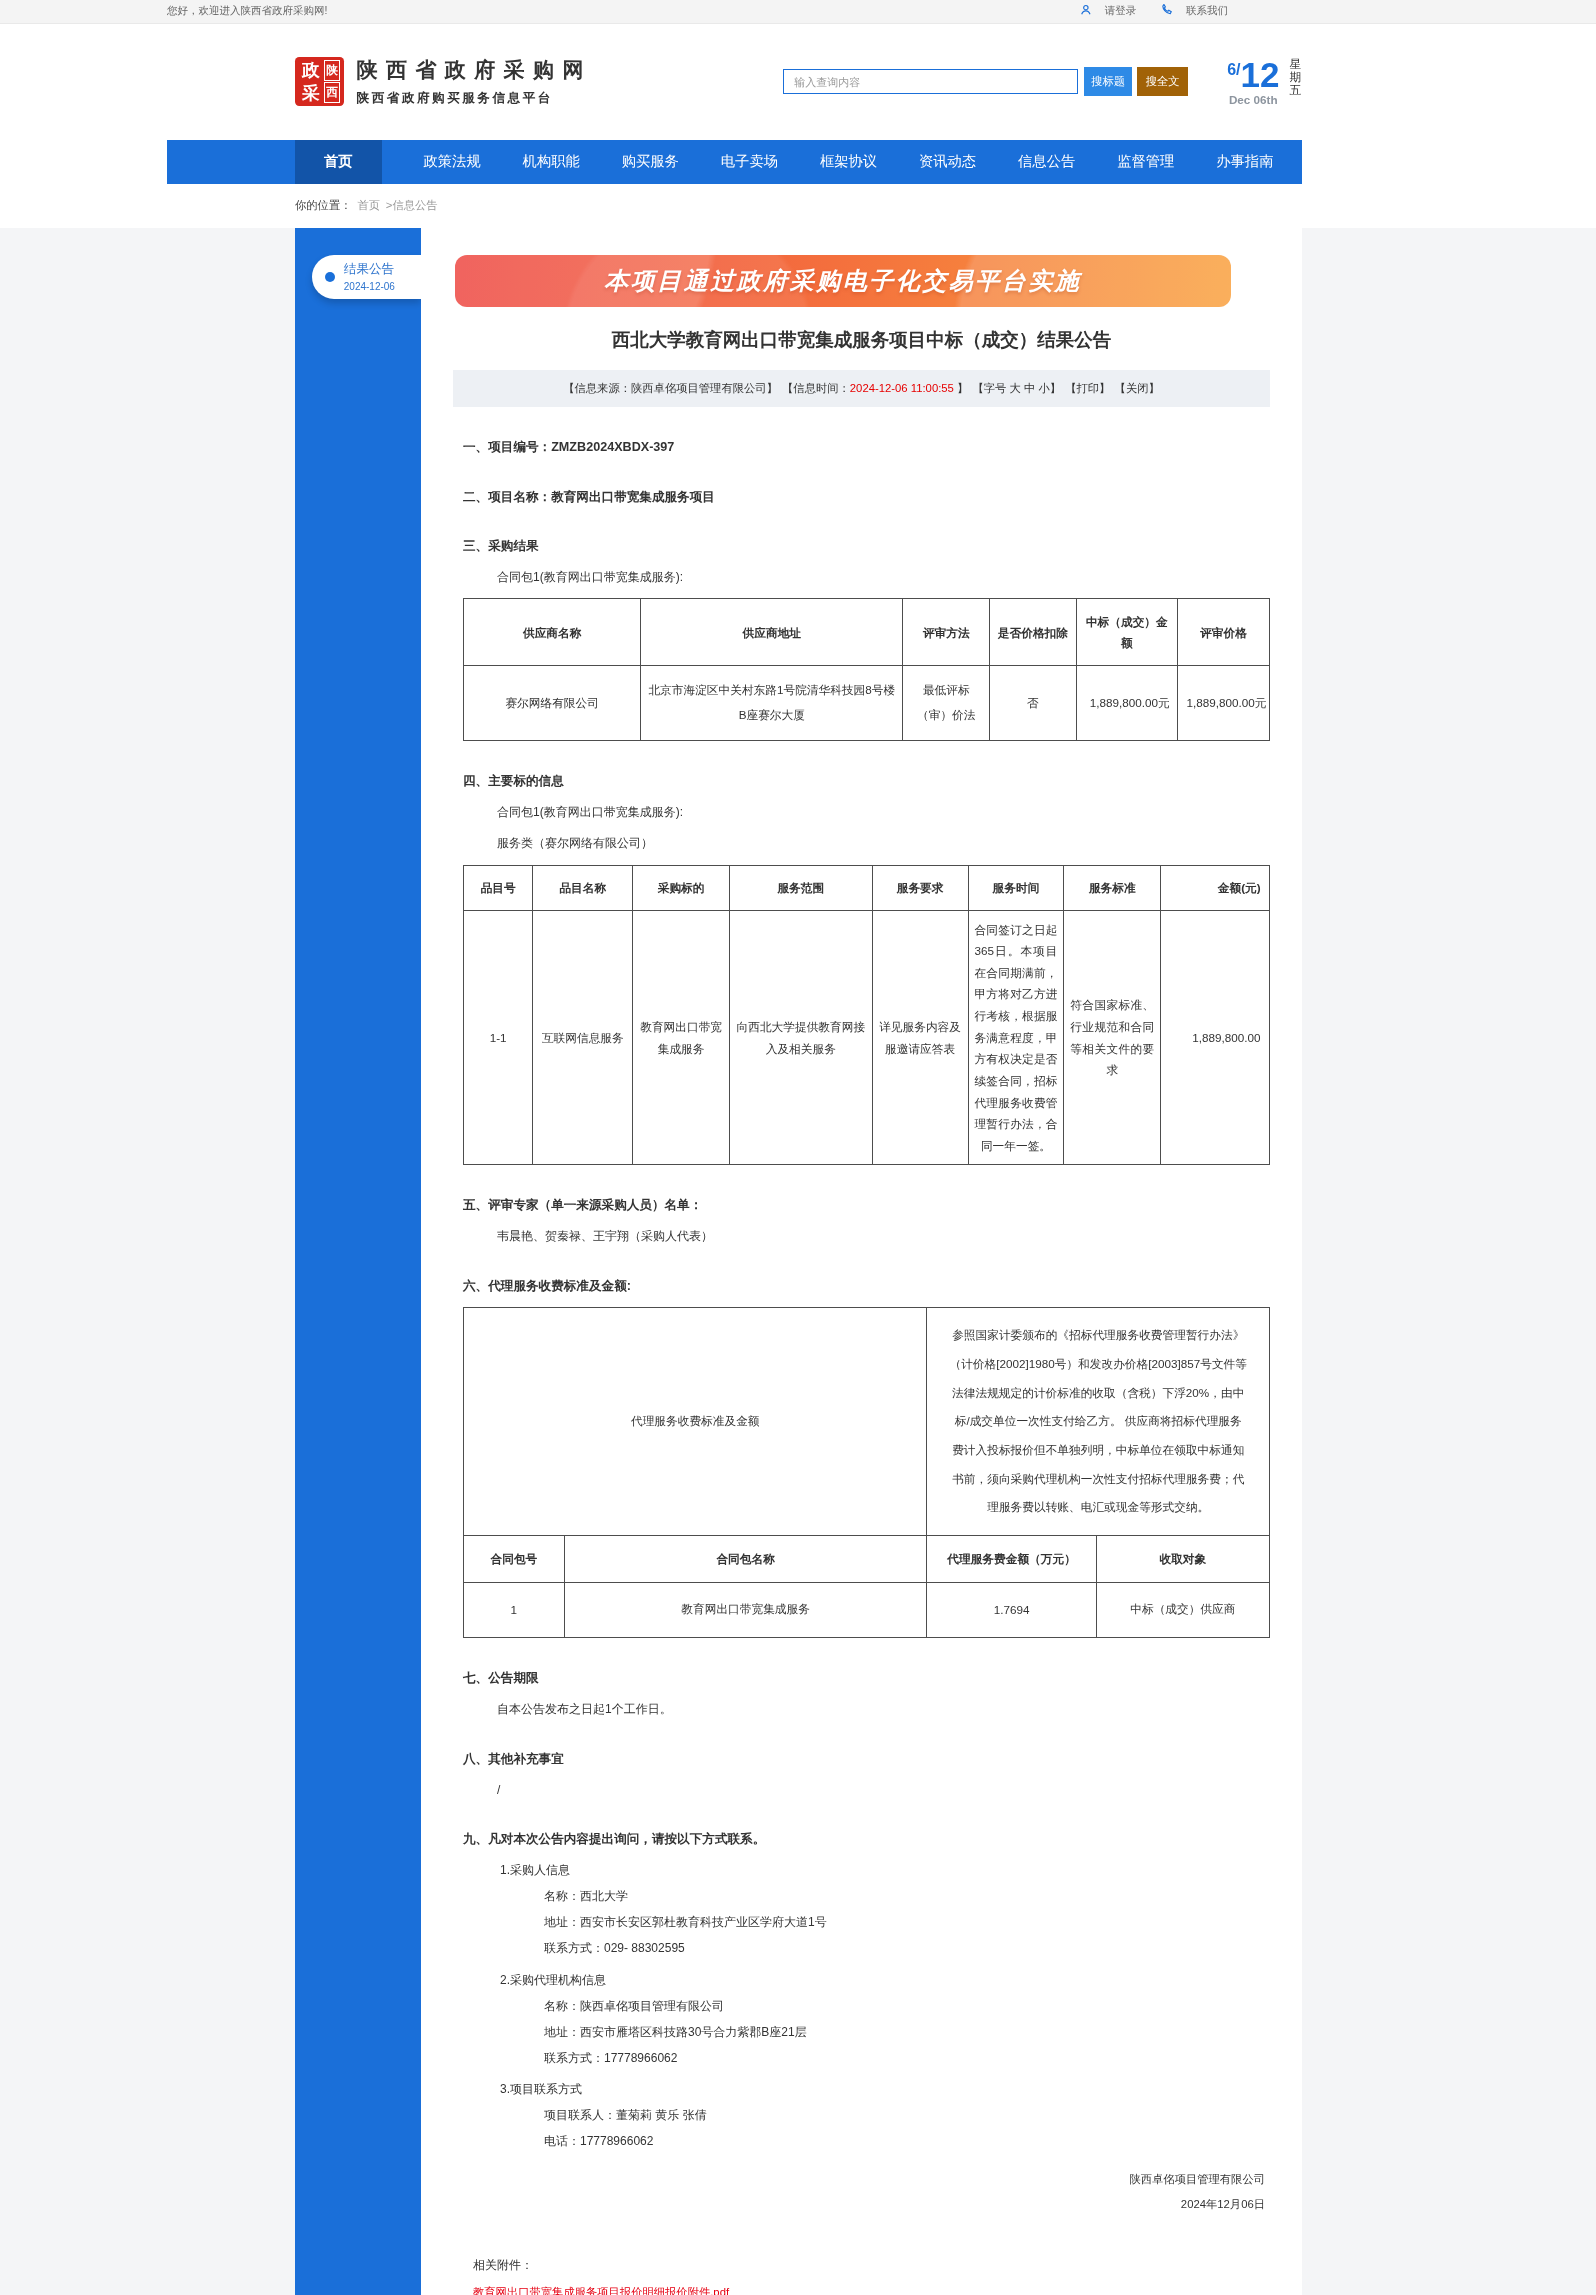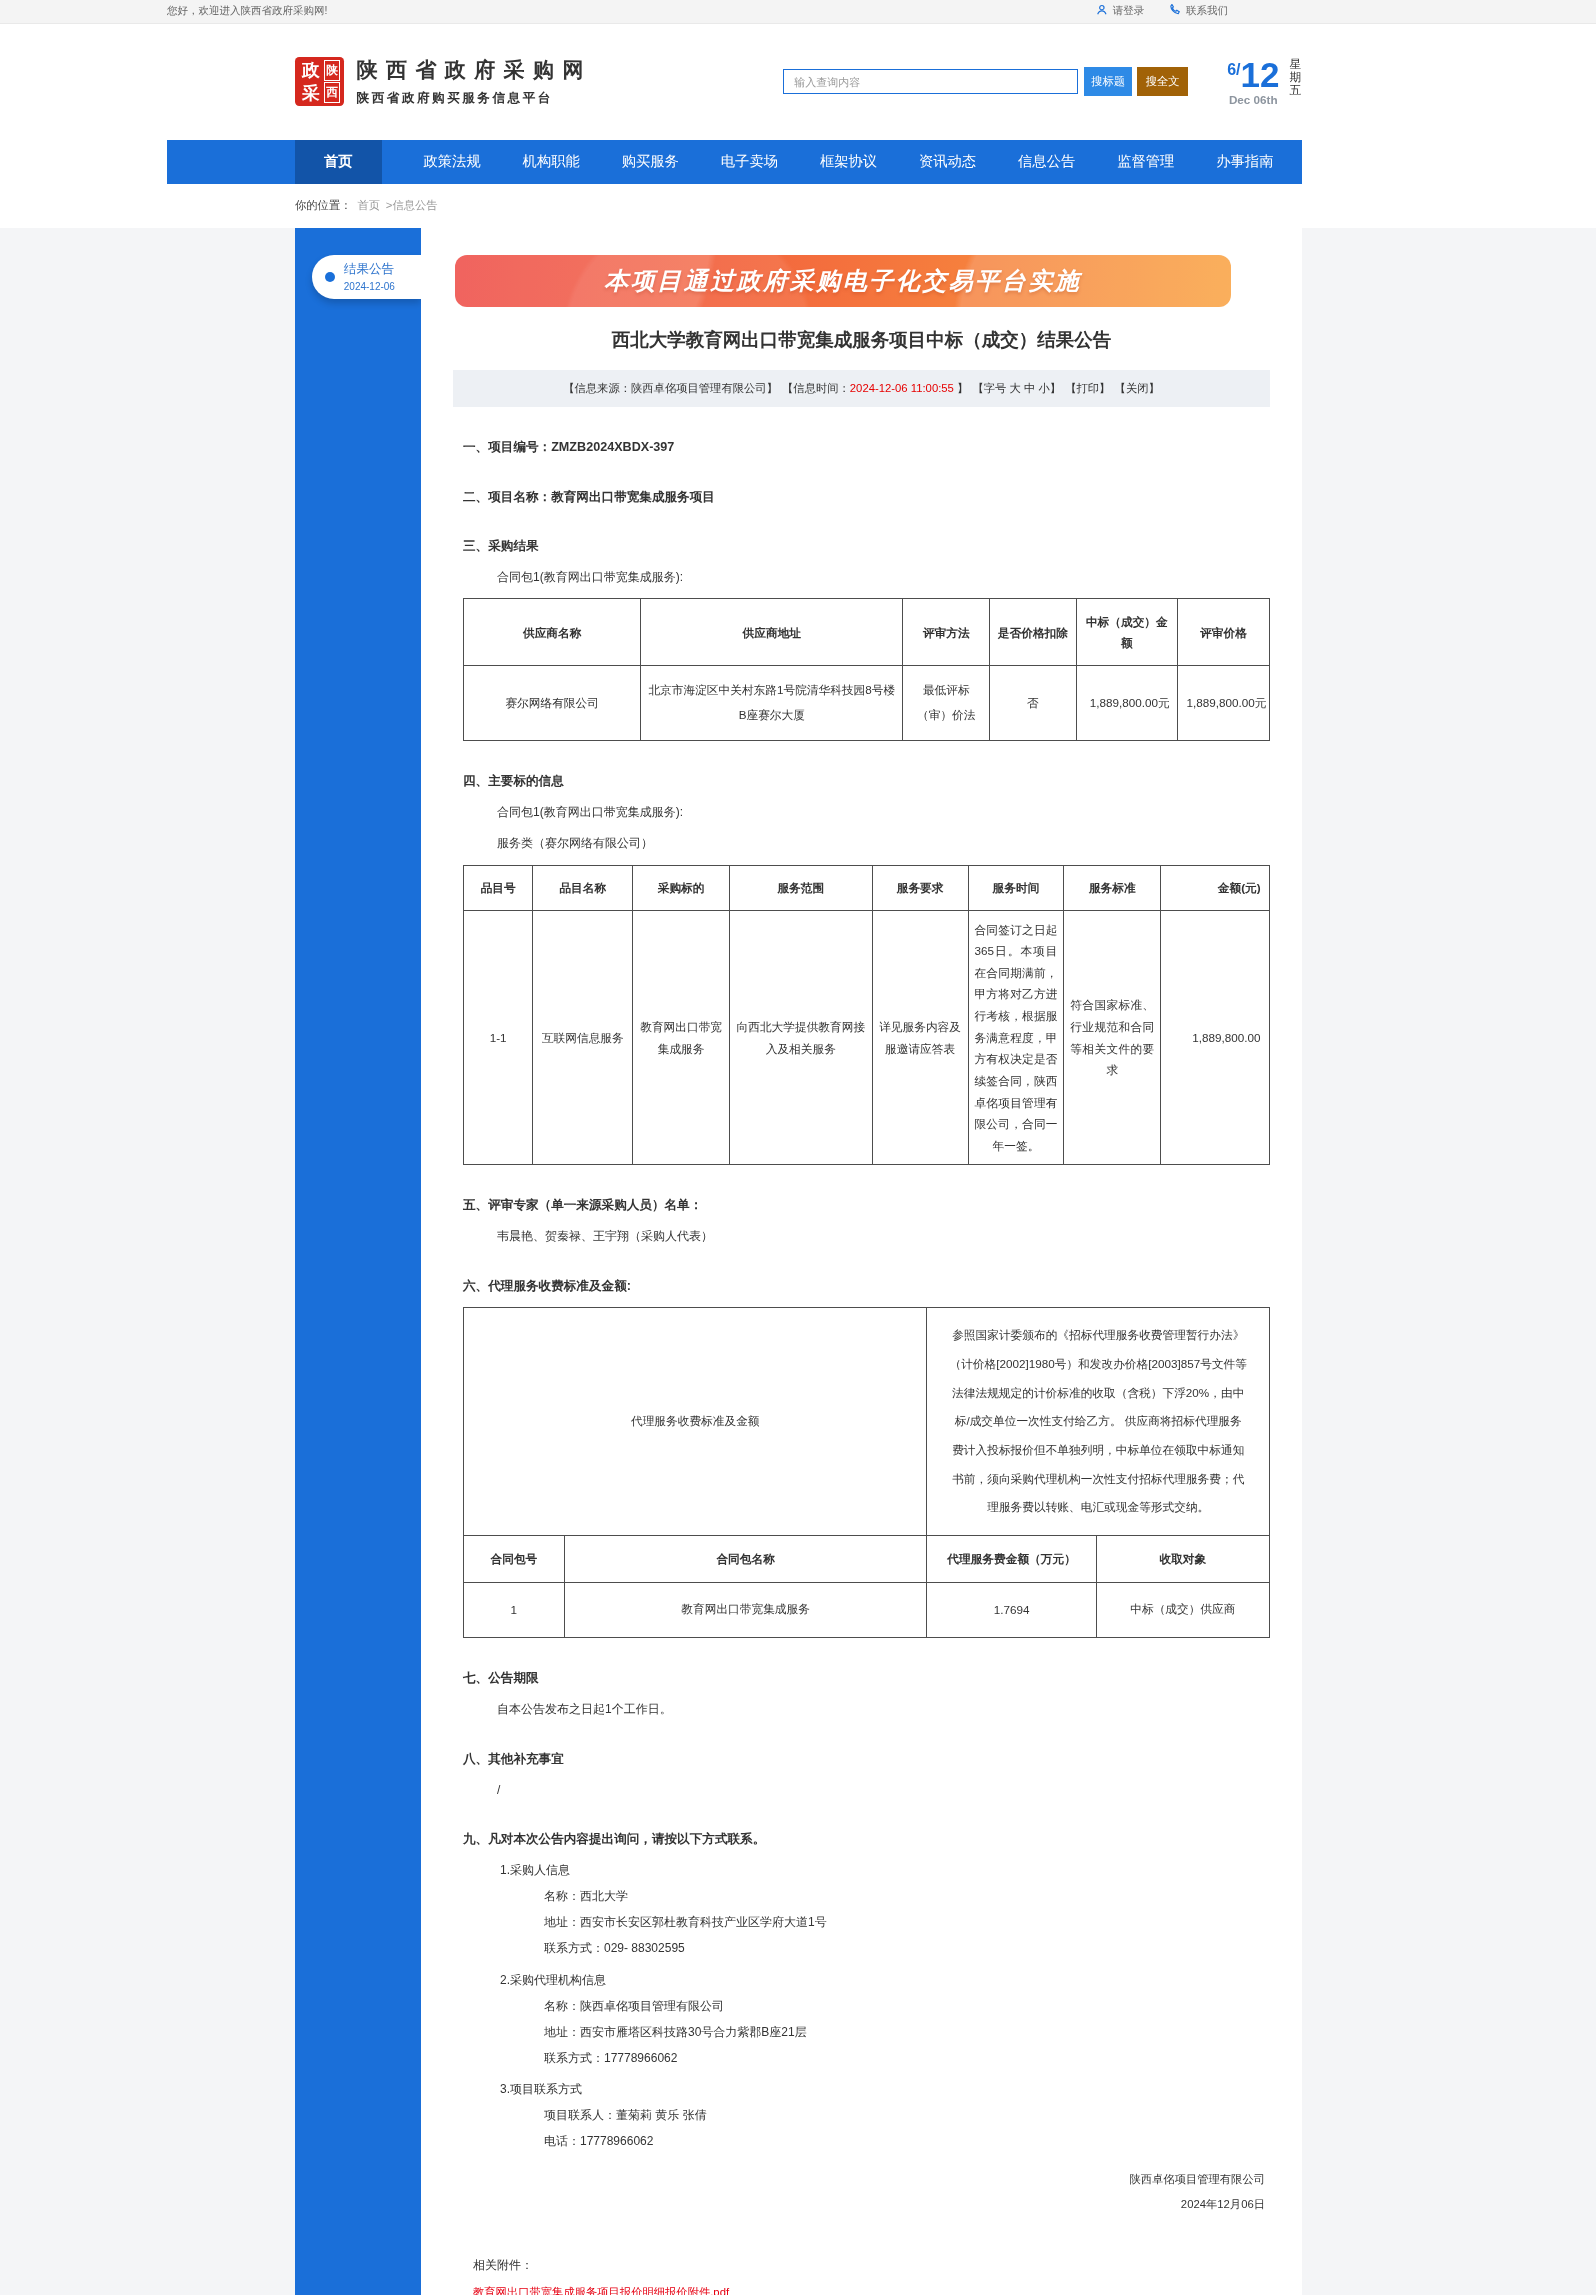--- a/index.html
+++ b/index.html
@@ -4,21 +4,21 @@
 <style>
   html,body{margin:0;padding:0}
   body{width:1596px;background:#fff;color:#333;font-family:"Liberation Sans","DejaVu Sans",sans-serif;-webkit-font-smoothing:antialiased}
   a{text-decoration:none;color:inherit}
   .container{width:1135px;margin-left:167px}
 
   
   .topbar{height:22.6px;background:#f4f4f4;border-bottom:0.8px solid #e9e9e9}
   .topbar-inner{display:flex;justify-content:space-between;align-items:center;height:22.6px;font-size:10.5px;color:#666}
   .topbar-right{display:flex;gap:25px;margin-right:74px}
-  .top-link{display:flex;align-items:center;gap:5px;color:#666;cursor:pointer}
+  .top-link{display:flex;align-items:center;gap:13px;color:#666;cursor:pointer}
 
   
   .header-inner{height:116px;display:flex;align-items:center;padding-left:128px;box-sizing:border-box}
   .logo{width:49px;height:49px;background:#d5281e;border-radius:4.2px;display:grid;grid-template-columns:25px 17.6px;grid-auto-rows:22.6px;justify-content:center;align-content:center;color:#fff;flex-shrink:0}
   .lg{display:flex;align-items:center;justify-content:center;font-weight:700}
   .lg.big{font-size:17.6px}
   .lg.small{font-size:11.7px;border:0.8px solid #fff;margin:0.8px}
   .site-titles{margin-left:12.6px}
   .site-title{font-size:21px;font-weight:700;letter-spacing:8.4px;color:#333;white-space:nowrap}
   .site-subtitle{font-size:12.6px;font-weight:700;letter-spacing:2.5px;margin-top:5.9px;color:#333}
@@ -257,21 +257,21 @@
                 <th>金额(元)</th>
               </tr>
             </thead>
             <tbody>
               <tr>
                 <td>1-1</td>
                 <td>互联网信息服务</td>
                 <td>教育网出口带宽集成服务</td>
                 <td>向西北大学提供教育网接入及相关服务</td>
                 <td>详见服务内容及服邀请应答表</td>
-                <td>合同签订之日起365日。本项目在合同期满前，甲方将对乙方进行考核，根据服务满意程度，甲方有权决定是否续签合同，陕西卓佲项目管理有限公司，合同一年一签。</td>
+                <td>合同签订之日起365日。本项目在合同期满前，甲方将对乙方进行考核，根据服务满意程度，甲方有权决定是否续签合同，招标代理服务收费管理暂行办法，合同一年一签。</td>
                 <td>符合国家标准、行业规范和合同等相关文件的要求</td>
                 <td>1,889,800.00</td>
               </tr>
             </tbody>
           </table>
 
         <div class="sec">五、评审专家（单一来源采购人员）名单：</div>
         <div class="para">韦晨艳、贺秦禄、王宇翔（采购人代表）</div>
 
         <div class="sec">六、代理服务收费标准及金额:</div>

